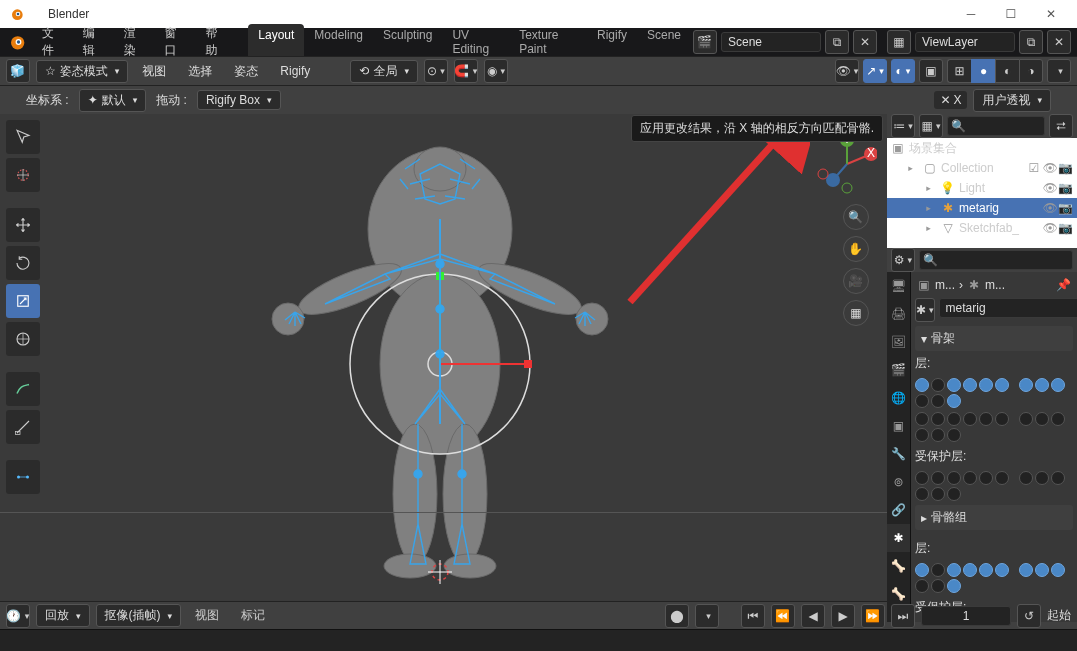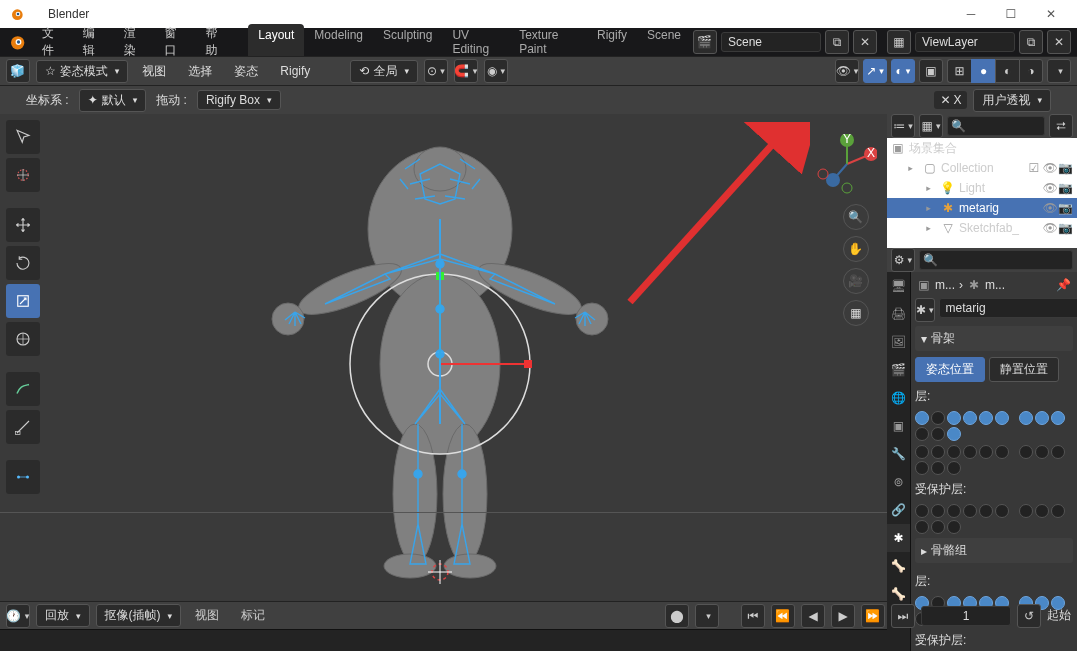--- a/index.html
+++ b/index.html
@@ -179,20 +179,23 @@
     </div>
     <div class="dropdown chevron">
         <span>用户透视</span>
       </div>
   </div>
 </div>
 
 <div class="main-row">
   <div class="viewport">
 
+    <div class="tooltip" style="right:4px; top:1px;">
+      <span>应用更改结果，沿 X 轴的相反方向匹配骨骼.</span>
+    </div>
 
     <svg class="red-arrow" style="left:610px; top:8px;" width="200" height="200">
       <defs>
           <marker id="ah" markerWidth="12" markerHeight="12" refX="2" refY="6" orient="auto">
             <path d="M0,0 L0,12 L12,6 z" fill="#e03030"></path>
           </marker>
         </defs>
       <line x1="20" y1="180" x2="170" y2="14" stroke="#e03030" stroke-width="7" marker-end="url(#ah)"></line>
     </svg>
 
@@ -433,24 +436,20 @@
         <div style="display:flex; gap:4px; margin:4px 0;">
           <div class="icon-btn chevron">✱</div>
           <input class="dark-input" style="flex: 1 1 0%;" value="metarig">
 
         </div>
 
         <div class="panel-hdr">
             <span>▾</span>
             <span>骨架</span>
           </div>
-        <div style="display:flex; gap:4px; padding:4px 0;">
-          <div class="btn-pill active">姿态位置</div>
-          <div class="btn-pill">静置位置</div>
-        </div>
         <div style="padding:2px 0;">层:</div>
         <div class="layer-grid">
           <div class="layer-dot on"></div>
             <div class="layer-dot"></div>
             <div class="layer-dot on"></div>
             <div class="layer-dot on"></div>
             <div class="layer-dot on"></div>
             <div class="layer-dot on"></div>
             <div style="width:6px"></div>
             <div class="layer-dot on"></div>

